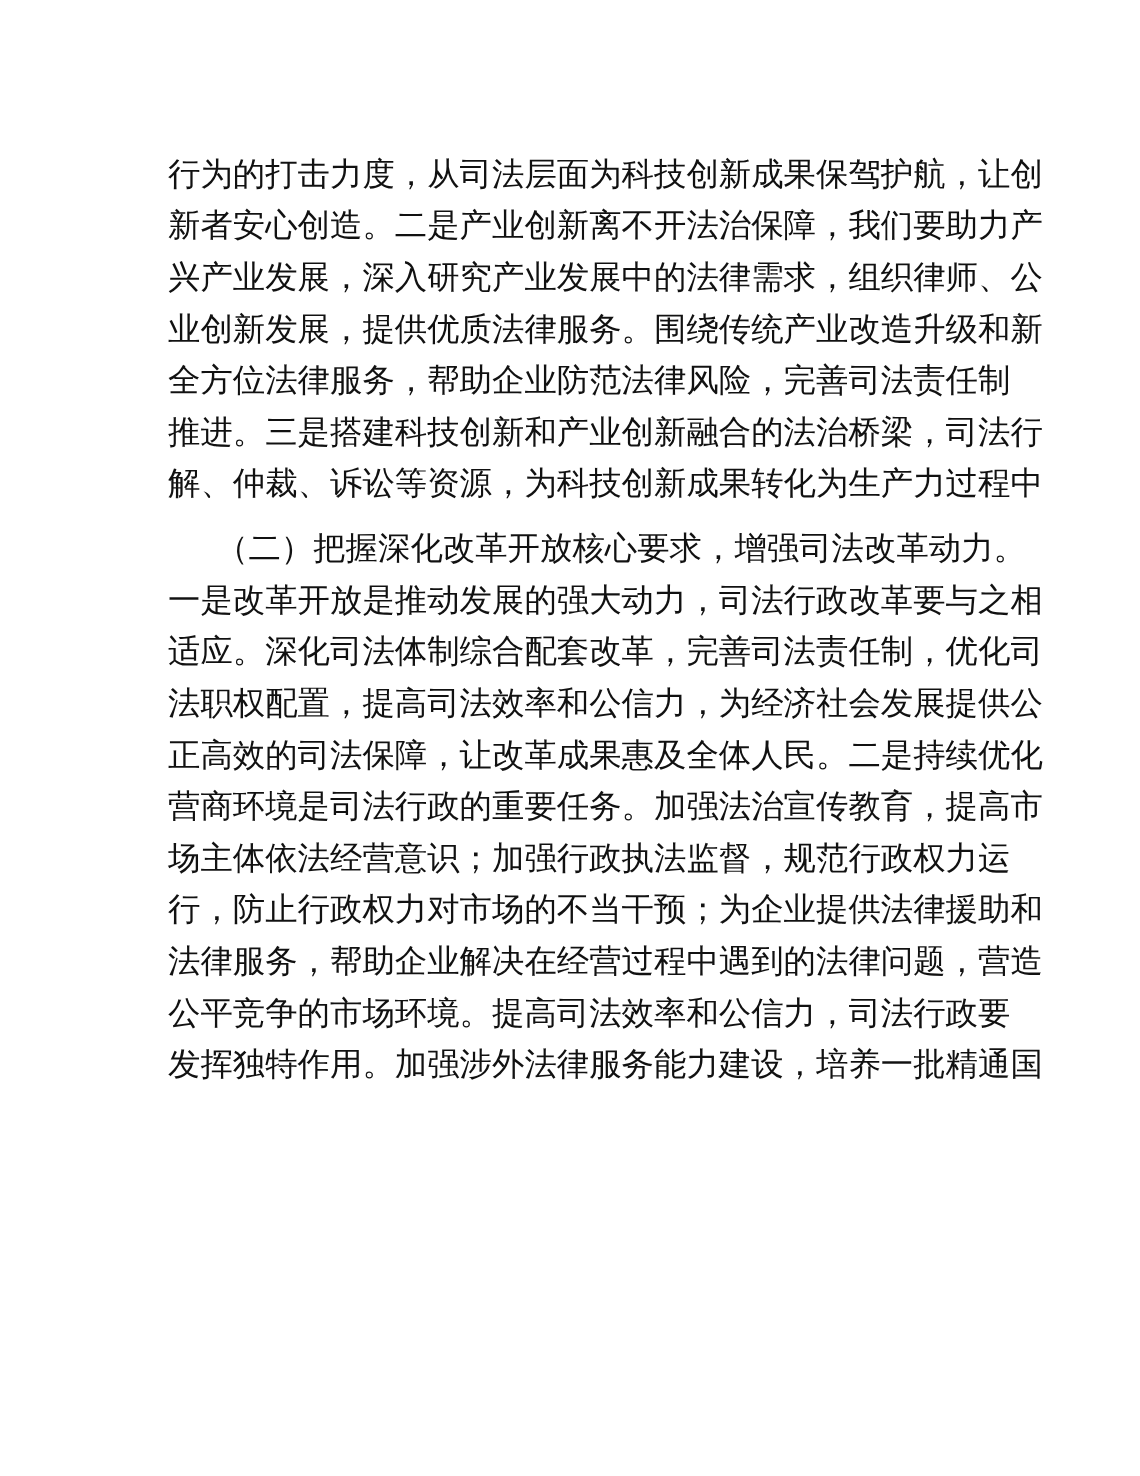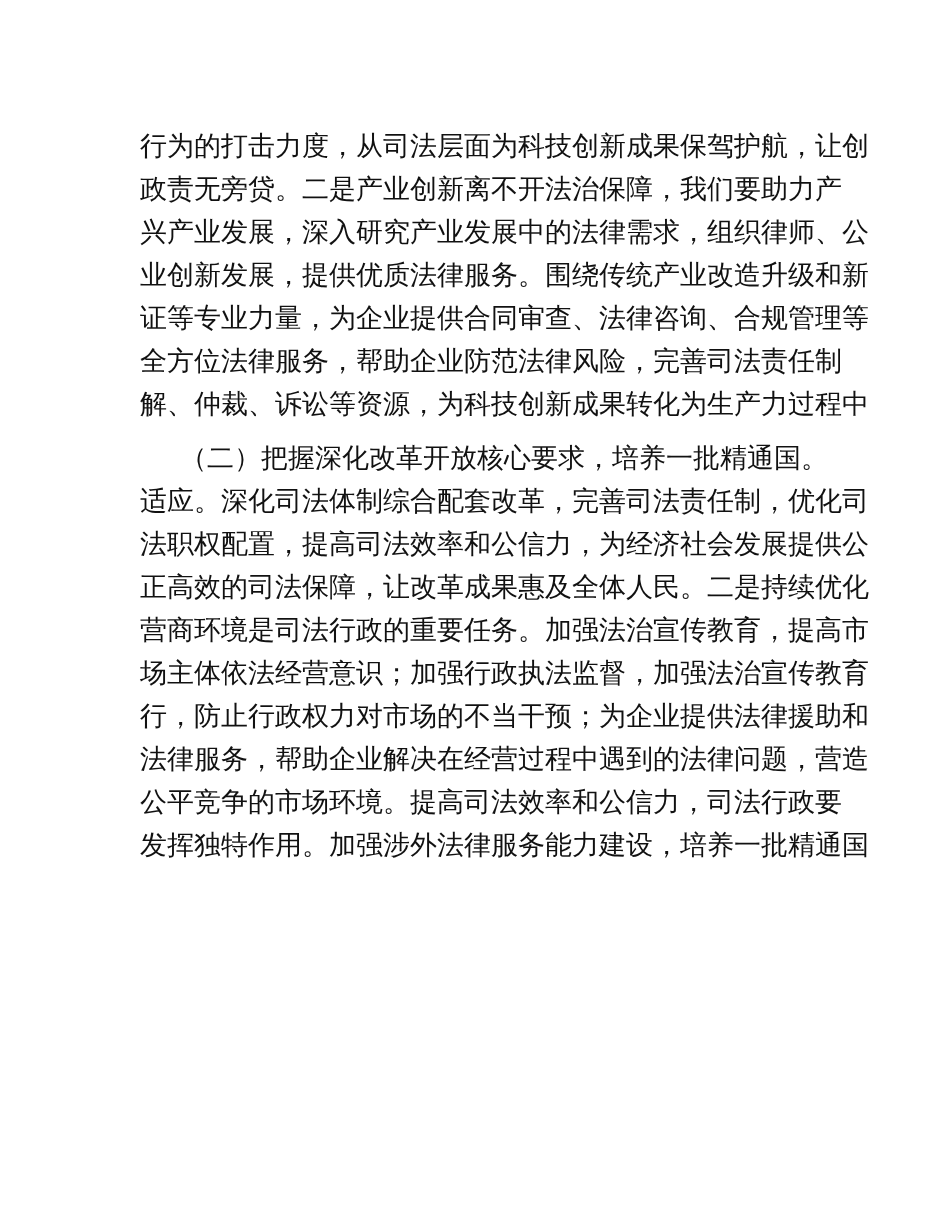--- a/index.html
+++ b/index.html
@@ -50,37 +50,38 @@
   }
 </style>
 </head>
 <body>
 
 <div class="page">
   <div class="text-block">
 
     <div>
       <div class="line justify">行为的打击力度，从司法层面为科技创新成果保驾护航，让创</div>
-      <div class="line justify">政责无旁贷。二是产业创新离不开法治保障，我们要助力产</div>
+      <div class="line justify">新者安心创造。二是产业创新离不开法治保障，我们要助力产</div>
       <div class="line justify">兴产业发展，深入研究产业发展中的法律需求，组织律师、公</div>
       <div class="line justify">业创新发展，提供优质法律服务。围绕传统产业改造升级和新</div>
-      <div class="line justify">证等专业力量，为企业提供合同审查、法律咨询、合规管理等</div>
       <div class="line justify">全方位法律服务，帮助企业防范法律风险，完善司法责任制</div>
+      <div class="line justify">推进。三是搭建科技创新和产业创新融合的法治桥梁，司法行</div>
       <div class="line justify">解、仲裁、诉讼等资源，为科技创新成果转化为生产力过程中</div>
     </div>
 
     <div class="para-gap"></div>
 
     <div>
-      <div class="line justify indent">（二）把握深化改革开放核心要求，培养一批精通国。</div>
+      <div class="line justify indent">（二）把握深化改革开放核心要求，增强司法改革动力。</div>
+      <div class="line justify">一是改革开放是推动发展的强大动力，司法行政改革要与之相</div>
       <div class="line justify">适应。深化司法体制综合配套改革，完善司法责任制，优化司</div>
       <div class="line justify">法职权配置，提高司法效率和公信力，为经济社会发展提供公</div>
       <div class="line justify">正高效的司法保障，让改革成果惠及全体人民。二是持续优化</div>
       <div class="line justify">营商环境是司法行政的重要任务。加强法治宣传教育，提高市</div>
-      <div class="line justify">场主体依法经营意识；加强行政执法监督，加强法治宣传教育</div>
+      <div class="line justify">场主体依法经营意识；加强行政执法监督，规范行政权力运</div>
       <div class="line justify">行，防止行政权力对市场的不当干预；为企业提供法律援助和</div>
       <div class="line justify">法律服务，帮助企业解决在经营过程中遇到的法律问题，营造</div>
       <div class="line justify">公平竞争的市场环境。提高司法效率和公信力，司法行政要</div>
       <div class="line justify">发挥独特作用。加强涉外法律服务能力建设，培养一批精通国</div>
     </div>
 
   </div>
 </div>
 
 </body></html>

